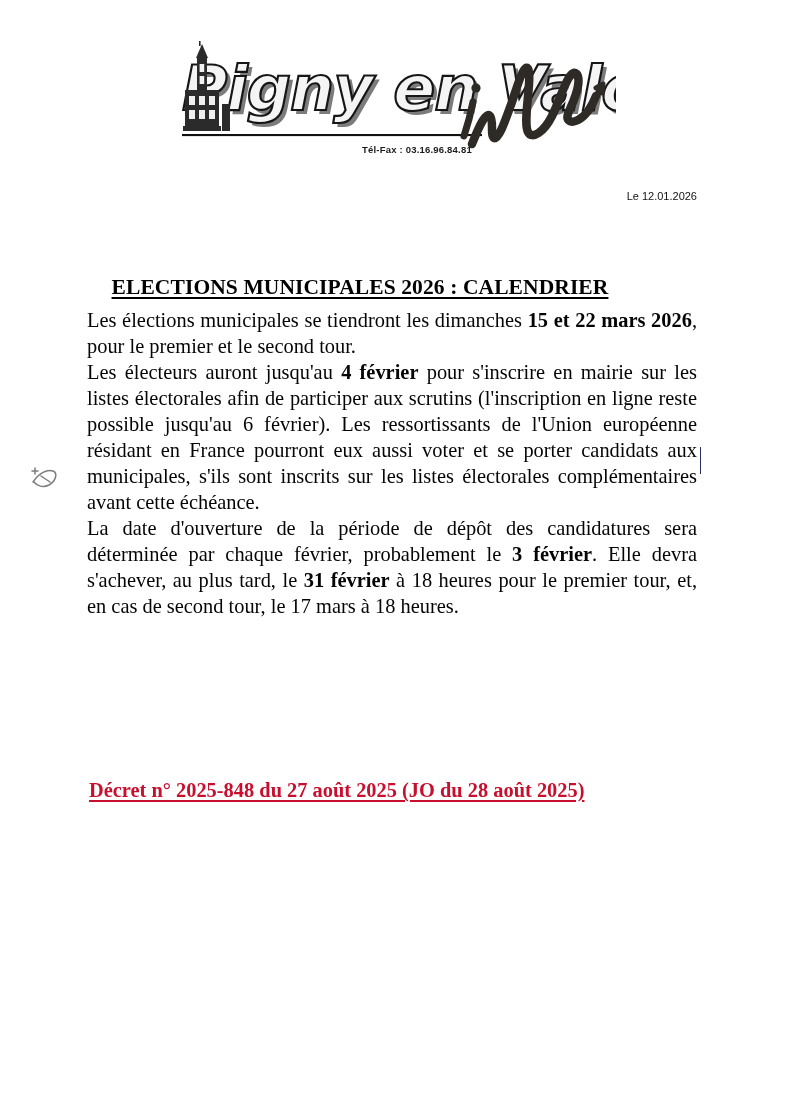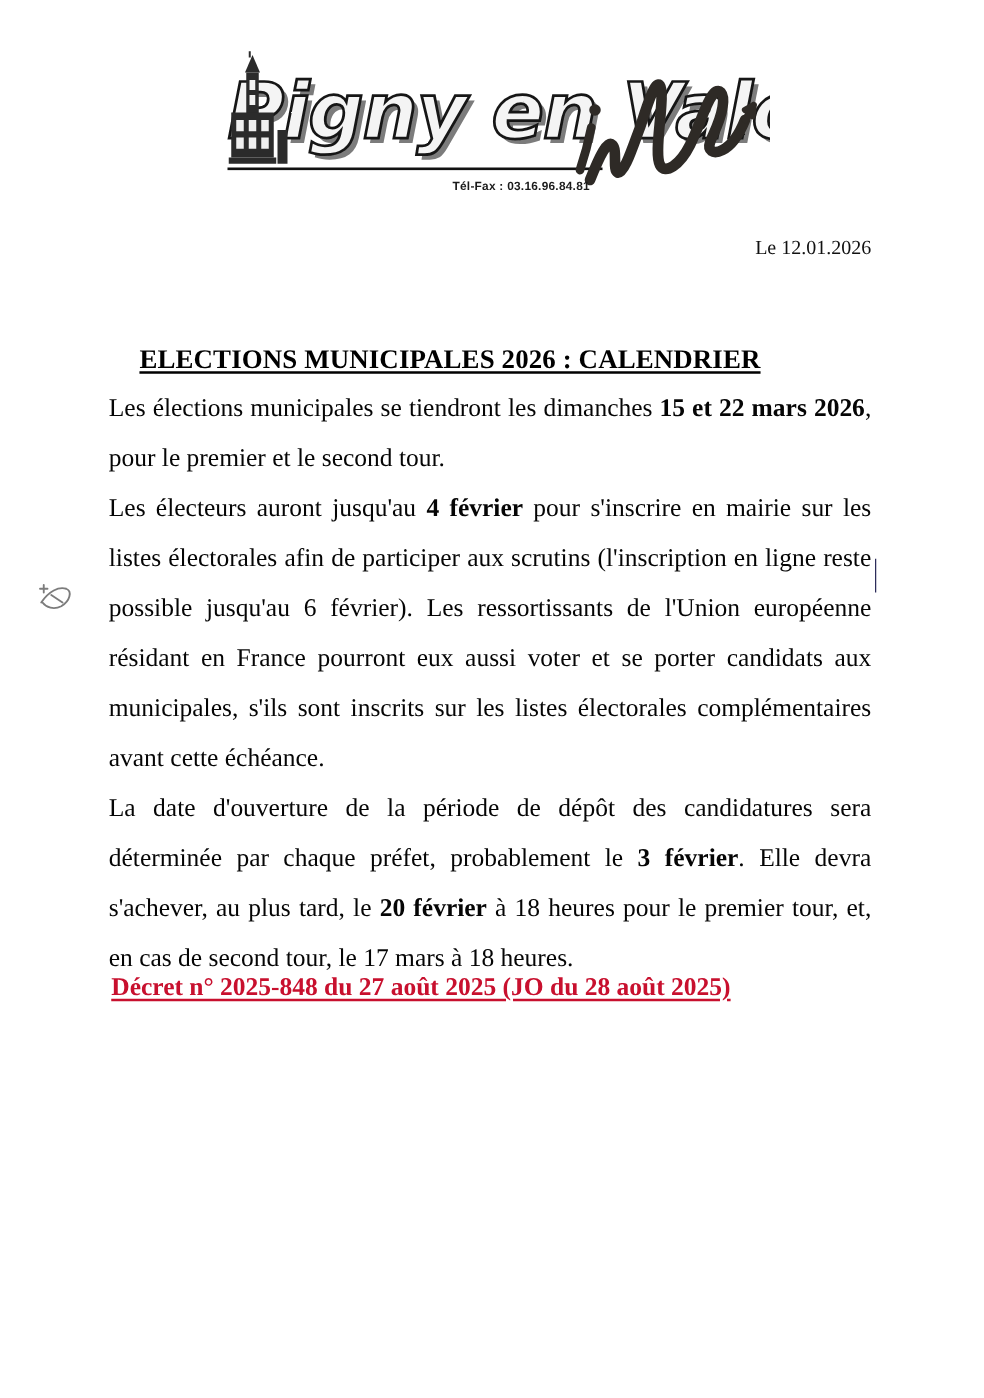--- a/index.html
+++ b/index.html
@@ -44,22 +44,22 @@
     color: #1b1b1b;
     letter-spacing: 0.2px;
     white-space: nowrap;
   }
 
   
   .date-line {
     position: absolute;
     right: 90px;
     top: 190px;
-    font-family: Liberation Serif, serif;
-    font-size: 16px;
+    font-family: Liberation Sans, sans-serif;
+    font-size: 11px;
     color: #111111;
     white-space: nowrap;
   }
 
   
   .doc-title {
     position: absolute;
     left: 0;
     top: 261px;
     width: 720px;
@@ -74,21 +74,21 @@
     text-underline-offset: 3px;
   }
 
   
   .body-block {
     position: absolute;
     left: 87px;
     top: 307px;
     width: 610px;
     font-size: 20.4px;
-    line-height: 40px;
+    line-height: 26px;
     text-align: justify;
     text-justify: inter-word;
     color: #050505;
   }
   .body-block p {
     margin: 0;
   }
   .body-block b {
     font-weight: bold;
   }
@@ -180,21 +180,21 @@
     <div class="telfax">Tél-Fax : 03.16.96.84.81</div>
   </div>
 
   <div class="date-line">Le 12.01.2026</div>
 
   <h1 class="doc-title"><span>ELECTIONS MUNICIPALES 2026 : CALENDRIER</span></h1>
 
   <div class="body-block">
       <p><span>Les élections municipales se tiendront les dimanches </span><b>15 et 22 mars 2026</b><span>, pour le premier et le second tour.</span></p>
       <p><span>Les électeurs auront jusqu'au </span><b>4 février</b><span> pour s'inscrire en mairie sur les listes électorales afin de participer aux scrutins (l'inscription en ligne reste possible jusqu'au 6 février). Les ressortissants de l'Union européenne résidant en France pourront eux aussi voter et se porter candidats aux municipales, s'ils sont inscrits sur les listes électorales complémentaires avant cette échéance.</span></p>
-      <p><span> La date d'ouverture de la période de dépôt des candidatures sera déterminée par chaque préfet, probablement le </span><b>3 février</b><span>. Elle devra s'achever, au plus tard, le </span><b>20 février</b><span> à 18 heures pour le premier tour, et, en cas de second tour, le 17 mars à 18 heures.</span></p>
+      <p><span> La date d'ouverture de la période de dépôt des candidatures sera déterminée par chaque février, probablement le </span><b>3 février</b><span>. Elle devra s'achever, au plus tard, le </span><b>31 février</b><span> à 18 heures pour le premier tour, et, en cas de second tour, le 17 mars à 18 heures.</span></p>
     </div>
 
   <div class="caret"></div>
 
   <svg class="margin-mark" viewBox="0 0 34 30" aria-hidden="true">
     <g fill="none" stroke="#4a4a4a" stroke-width="1.5" stroke-linecap="round">
       <path d="M4,9 L10,9 M7,6 L7,12"></path>
       <path d="M5,20 C11,11 19,7 25,9 C30,11 28,19 21,23 C15,26 9,24 6,20"></path>
       <path d="M13,14 L22,20"></path>
     </g>

